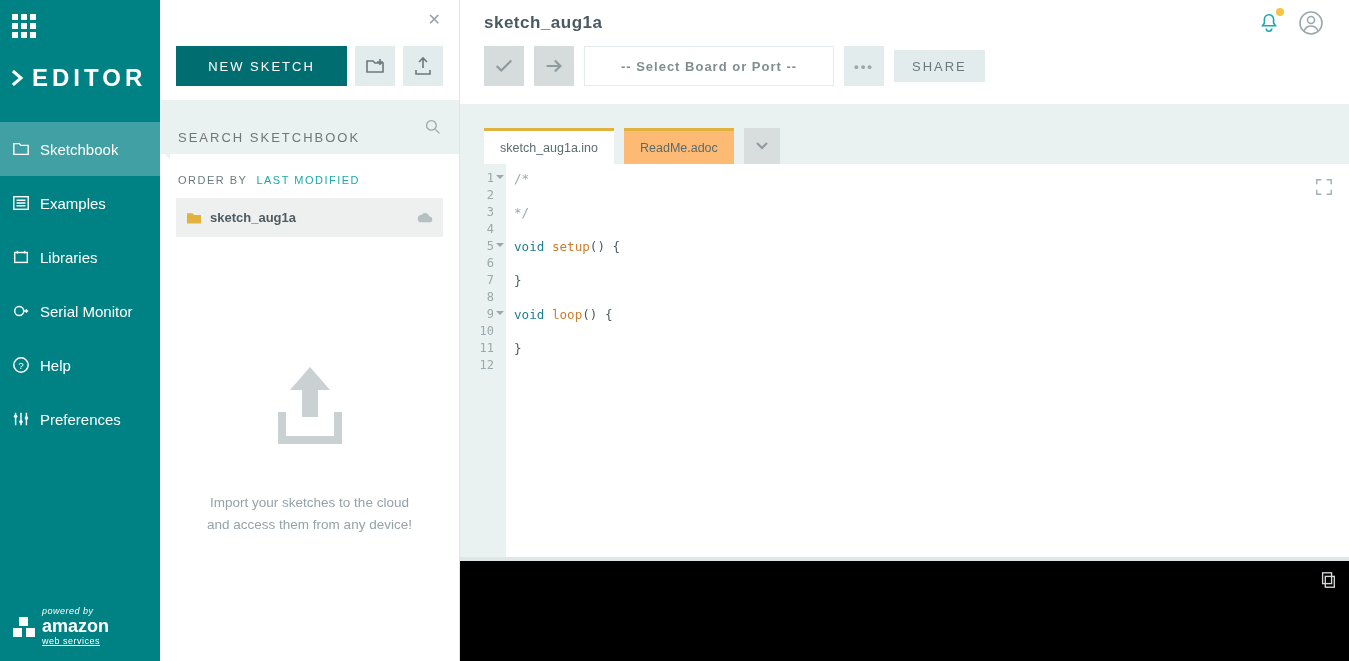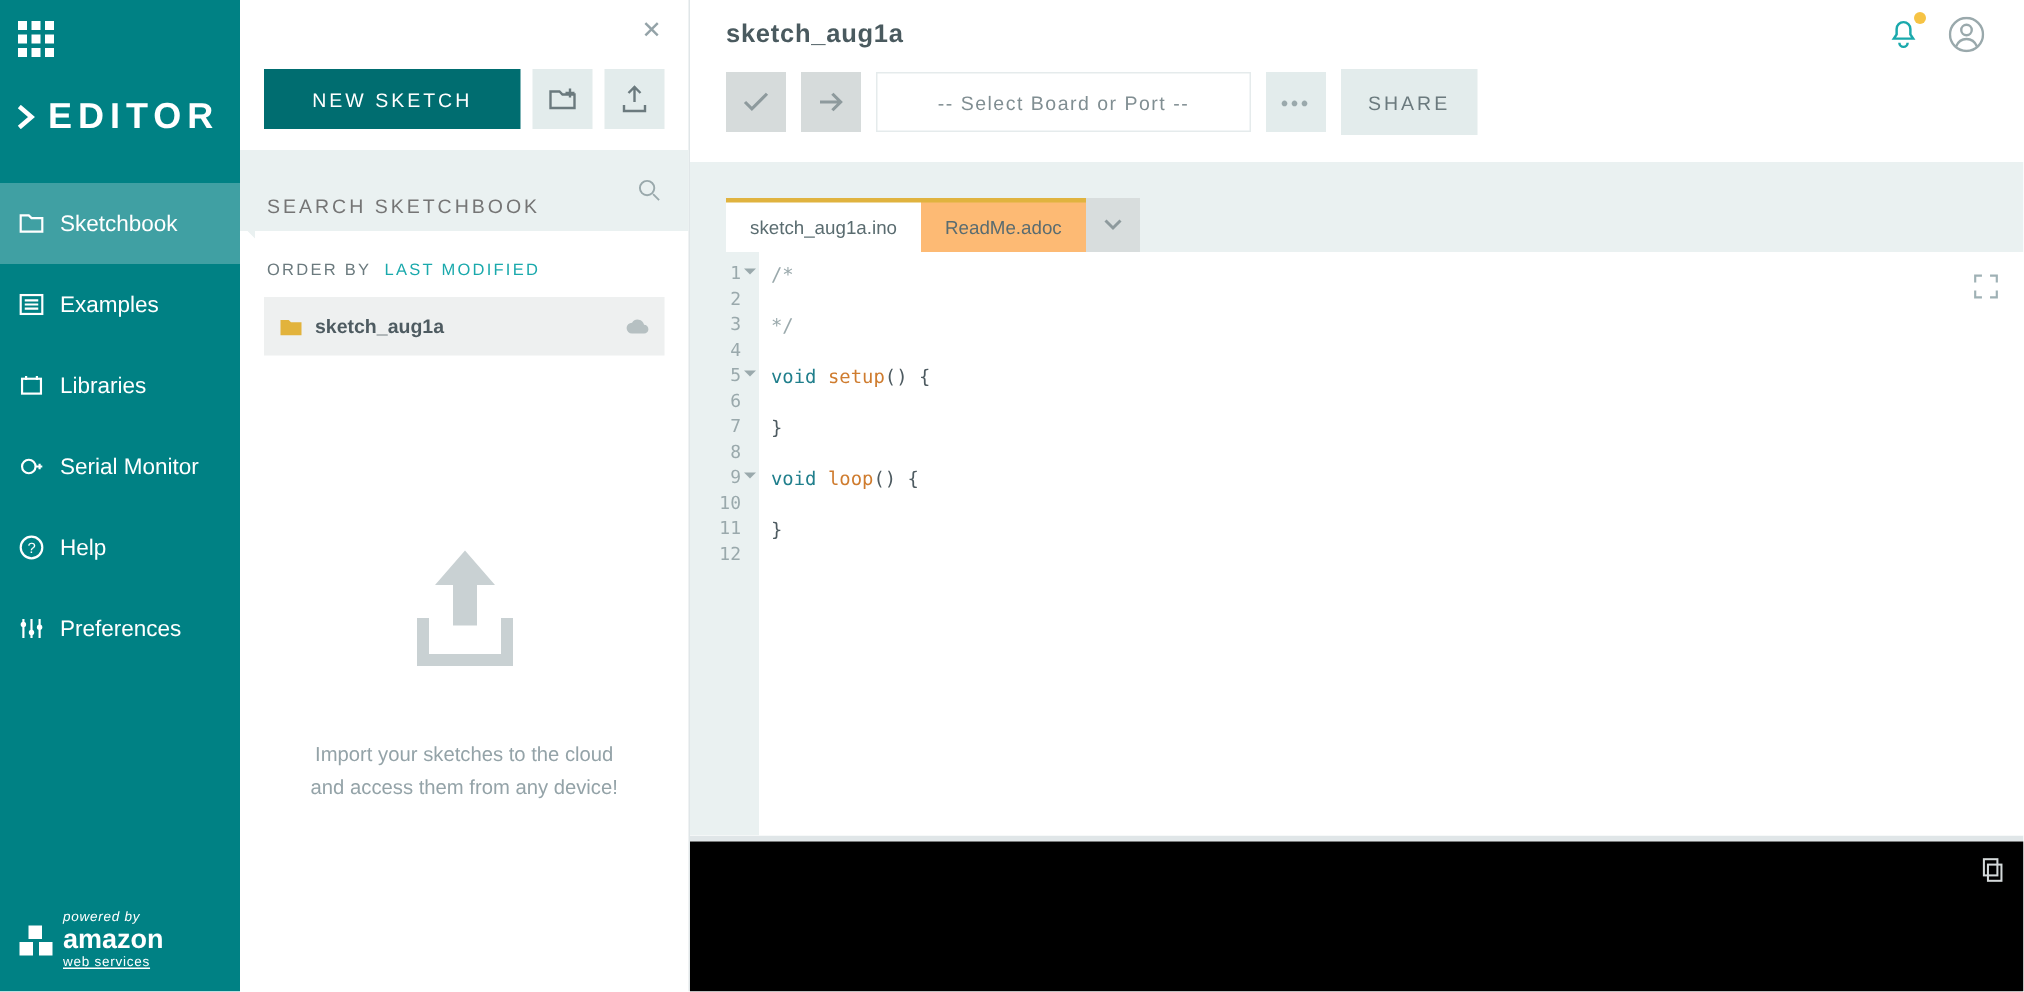--- a/index.html
+++ b/index.html
@@ -87,25 +87,25 @@
   }
   .sketch-title{ font-size:17px; font-weight:600; color:#4a5a5f; letter-spacing:.5px;}
   .titlebar .right-icons{ margin-left:auto; display:flex; gap:14px; align-items:center;}
   .icon-btn{ width:28px;height:28px;display:flex;align-items:center;justify-content:center;cursor:pointer;}
   .bell-wrap{position:relative}
   .bell-dot{position:absolute;top:-1px;right:-1px;width:8px;height:8px;background:#f6c344;border-radius:50%}
   .toolbar{
     display:flex; align-items:center; gap:10px; padding:0 24px 18px;
   }
   .tb-btn{ width:40px;height:40px;background:#d6dbdb;border:none;cursor:pointer;display:flex;align-items:center;justify-content:center;color:#808e92;}
-  .tb-sel{ flex:0 0 250px; height:40px; background:#fff; border:1px solid #e5ebec; display:flex;align-items:center;justify-content:center;font-size:13px;font-weight:400;color:#808e92;letter-spacing:1px;cursor:pointer}
+  .tb-sel{ flex:0 0 250px; height:40px; background:#fff; border:1px solid #e5ebec; display:flex;align-items:center;justify-content:center;font-size:13px;font-weight:700;color:#808e92;letter-spacing:1px;cursor:pointer}
   .tb-menu{ width:40px;height:40px;background:#e3ecec;border:none;display:flex;align-items:center;justify-content:center;color:#9aa9ac;letter-spacing:2px;font-weight:700;cursor:pointer}
-  .tb-share{height:44px;background:#e3ecec;border:none;padding:0 18px;letter-spacing:2px;font-size:13px;color:#6b7a7e;cursor:pointer}
+  .tb-share{height:32px;background:#e3ecec;border:none;padding:0 18px;letter-spacing:2px;font-size:13px;color:#6b7a7e;cursor:pointer}
   .tabbar{
-    background:#eaf1f1; display:flex; align-items:flex-end; padding:24px 24px 0; 
+    background:#eaf1f1; display:flex; align-items:flex-end; padding:24px 24px 0; gap:10px;
   }
   .tab{
     height:36px; padding:0 16px; font-size:12.5px; display:flex;align-items:center;
     background:#fdba74; color:#5a6c70; border-top:3px solid #e0b33f; cursor:pointer;
   }
   .tab.active{ background:#fff; }
   .tab-dd{ width:36px;height:36px;background:#d8dddd;display:flex;align-items:center;justify-content:center;cursor:pointer}
   .editor-area{ flex:1; display:flex; background:#fff; position:relative; overflow:hidden;}
   .gutter{ width:46px; background:#eaf1f1; text-align:right; padding-top:6px; font-family:Consolas,monospace;font-size:12px;color:#9aa9ac}
   .gutter .gline{padding:0 12px 0 0; line-height:17px; position:relative}

